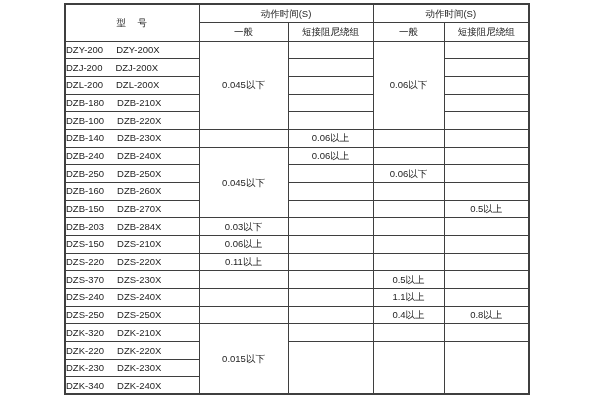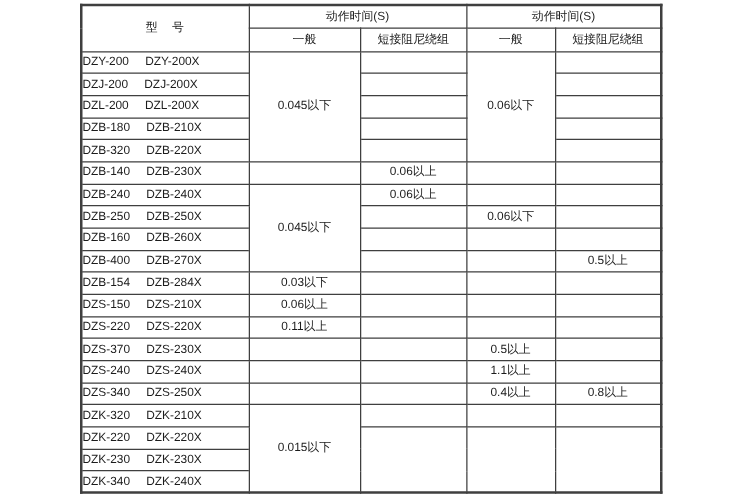--- a/index.html
+++ b/index.html
@@ -116,21 +116,21 @@
               <span>DZB-180</span>
               <span>DZB-210X</span>
             </div>
           </td>
           <td></td>
           <td></td>
         </tr>
         <tr>
           <td class="model-cell">
             <div class="model-wrap">
-              <span>DZB-320</span>
+              <span>DZB-100</span>
               <span>DZB-220X</span>
             </div>
           </td>
           <td></td>
           <td></td>
         </tr>
         <tr>
           <td class="model-cell">
             <div class="model-wrap">
               <span>DZB-140</span>
@@ -172,32 +172,32 @@
               <span>DZB-260X</span>
             </div>
           </td>
           <td></td>
           <td></td>
           <td></td>
         </tr>
         <tr>
           <td class="model-cell">
             <div class="model-wrap">
-              <span>DZB-400</span>
+              <span>DZB-150</span>
               <span>DZB-270X</span>
             </div>
           </td>
           <td></td>
           <td></td>
           <td>0.5以上</td>
         </tr>
         <tr>
           <td class="model-cell">
             <div class="model-wrap">
-              <span>DZB-154</span>
+              <span>DZB-203</span>
               <span>DZB-284X</span>
             </div>
           </td>
           <td>0.03以下</td>
           <td></td>
           <td></td>
           <td></td>
         </tr>
         <tr>
           <td class="model-cell">
@@ -243,21 +243,21 @@
             </div>
           </td>
           <td></td>
           <td></td>
           <td>1.1以上</td>
           <td></td>
         </tr>
         <tr>
           <td class="model-cell">
             <div class="model-wrap">
-              <span>DZS-340</span>
+              <span>DZS-250</span>
               <span>DZS-250X</span>
             </div>
           </td>
           <td></td>
           <td></td>
           <td>0.4以上</td>
           <td>0.8以上</td>
         </tr>
         <tr>
           <td class="model-cell">

